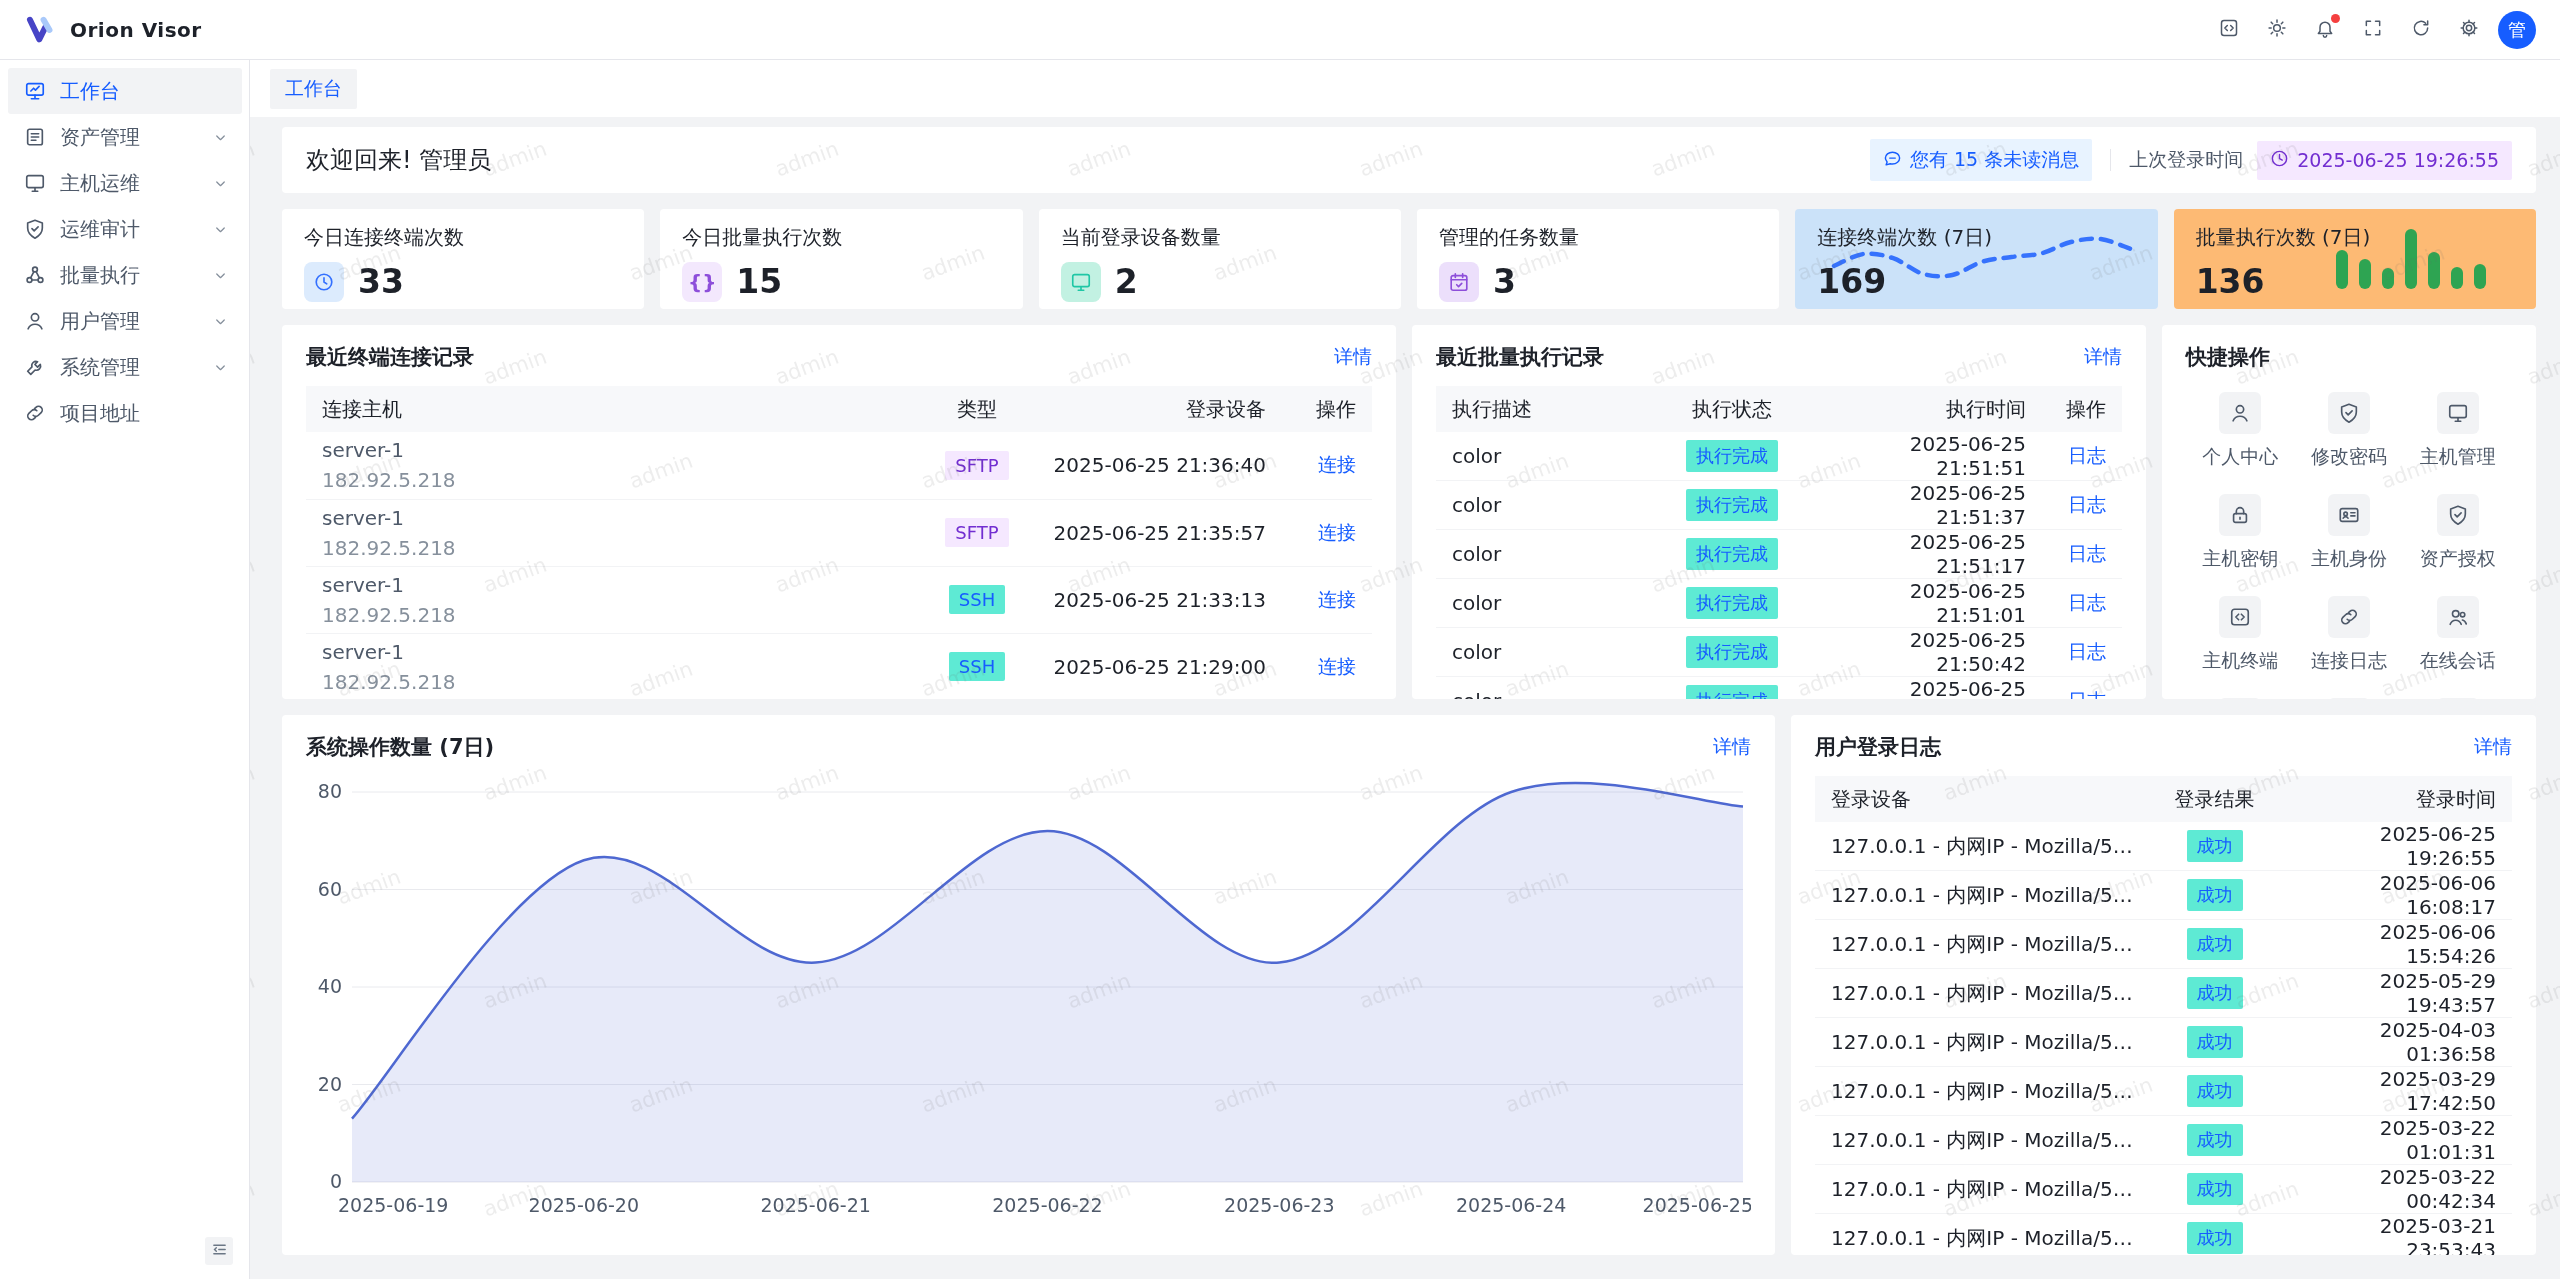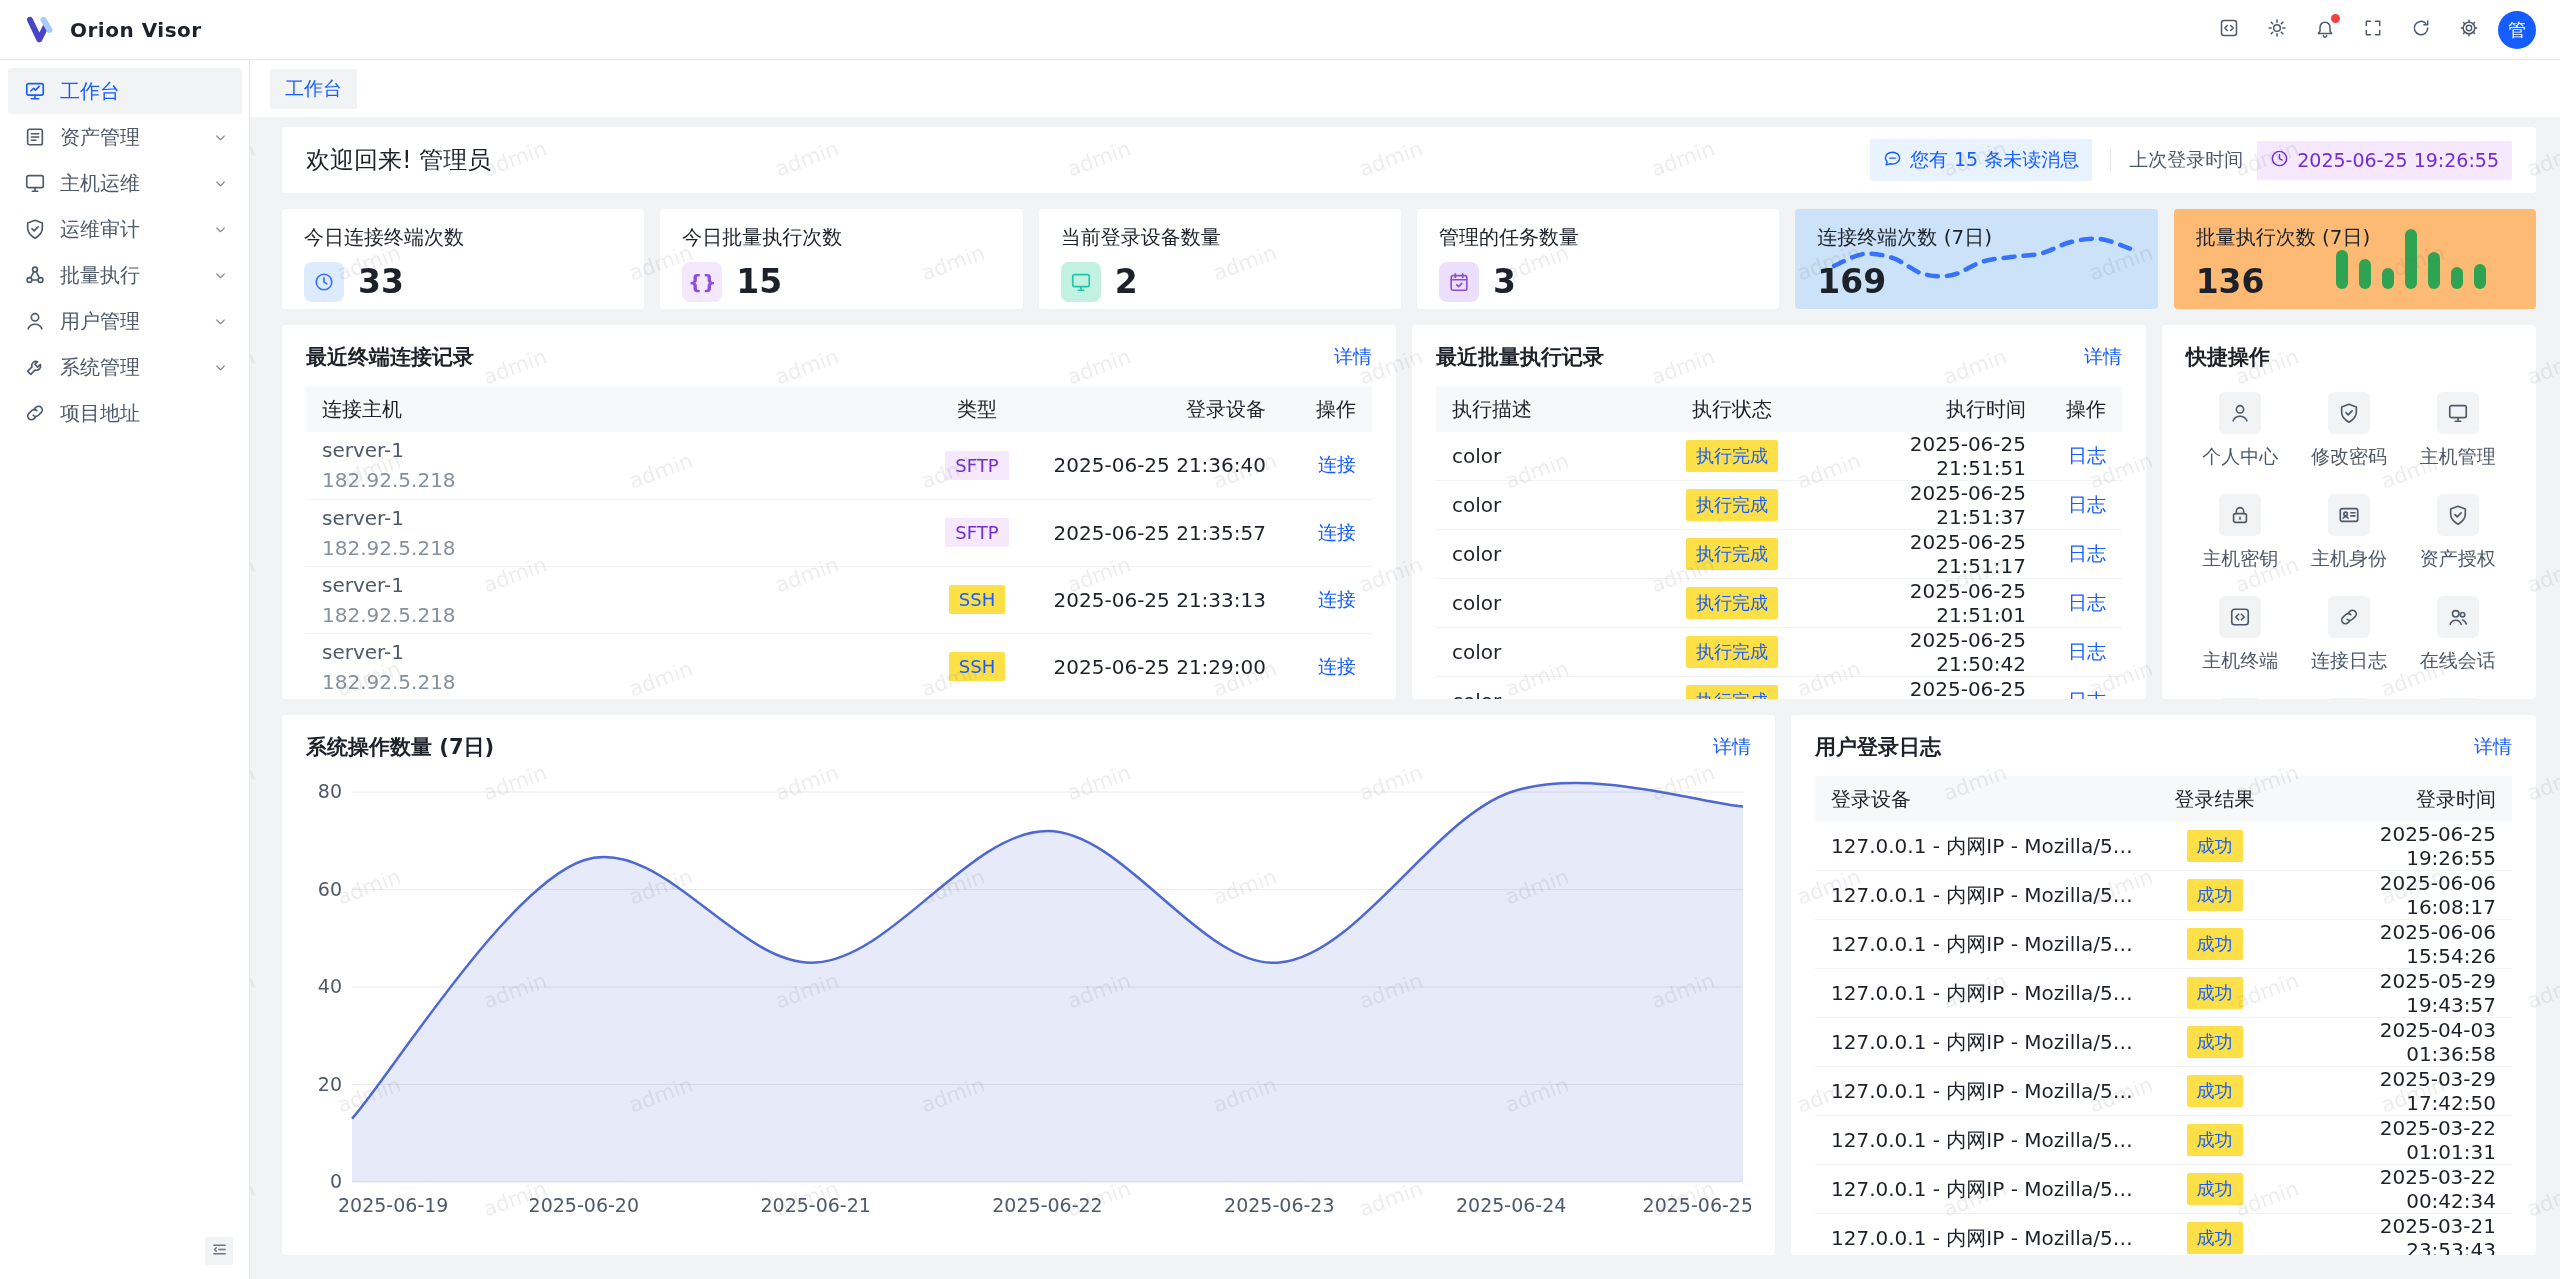--- a/index.html
+++ b/index.html
@@ -87,21 +87,21 @@
   table { width:100%; border-collapse:collapse; table-layout:fixed;}
   th { background:#f7f8fa; font-size:20px; font-weight:500; color:#1d2129; height:46px; padding:0 16px; text-align:left;}
   td { font-size:20px; color:#1d2129; padding:0 16px; border-bottom:1px solid #f2f3f5;}
   .al-c{text-align:center;} .al-r{text-align:right;}
   .t-term td{ height:67px;}
   .t-batch td{ height:45px;}
   .t-login td{ height:45px;}
   .host-name{ color:#4e5969; line-height:1.5;}
   .host-ip{ color:#86909c; line-height:1.5;}
   .tag { display:inline-block; font-size:18px; padding:4px 10px; border-radius:2px;}
-  .tag.v-SSH, .tag.v-blue { background:#fde047; color:#165dff;}
+  .tag.v-SSH, .tag.v-blue { background:#5eead4; color:#165dff;}
   .tag.v-SFTP { background:#f5e8ff; color:#722ed1;}
   .ellip { white-space:nowrap; overflow:hidden; text-overflow:ellipsis;}
 
   
   .qa-grid { display:grid; grid-template-columns:repeat(3,1fr); row-gap:24px; padding-top:6px;}
   .qa-item { display:flex; flex-direction:column; align-items:center; gap:10px; cursor:pointer;}
   .qa-iconbox { width:42px; height:42px; background:#f2f3f5; border-radius:6px; color:#4e5969;
     display:flex; align-items:center; justify-content:center;}
   .qa-iconbox svg{ width:22px; height:22px;}
   .qa-label { font-size:19px; color:#4e5969;}

